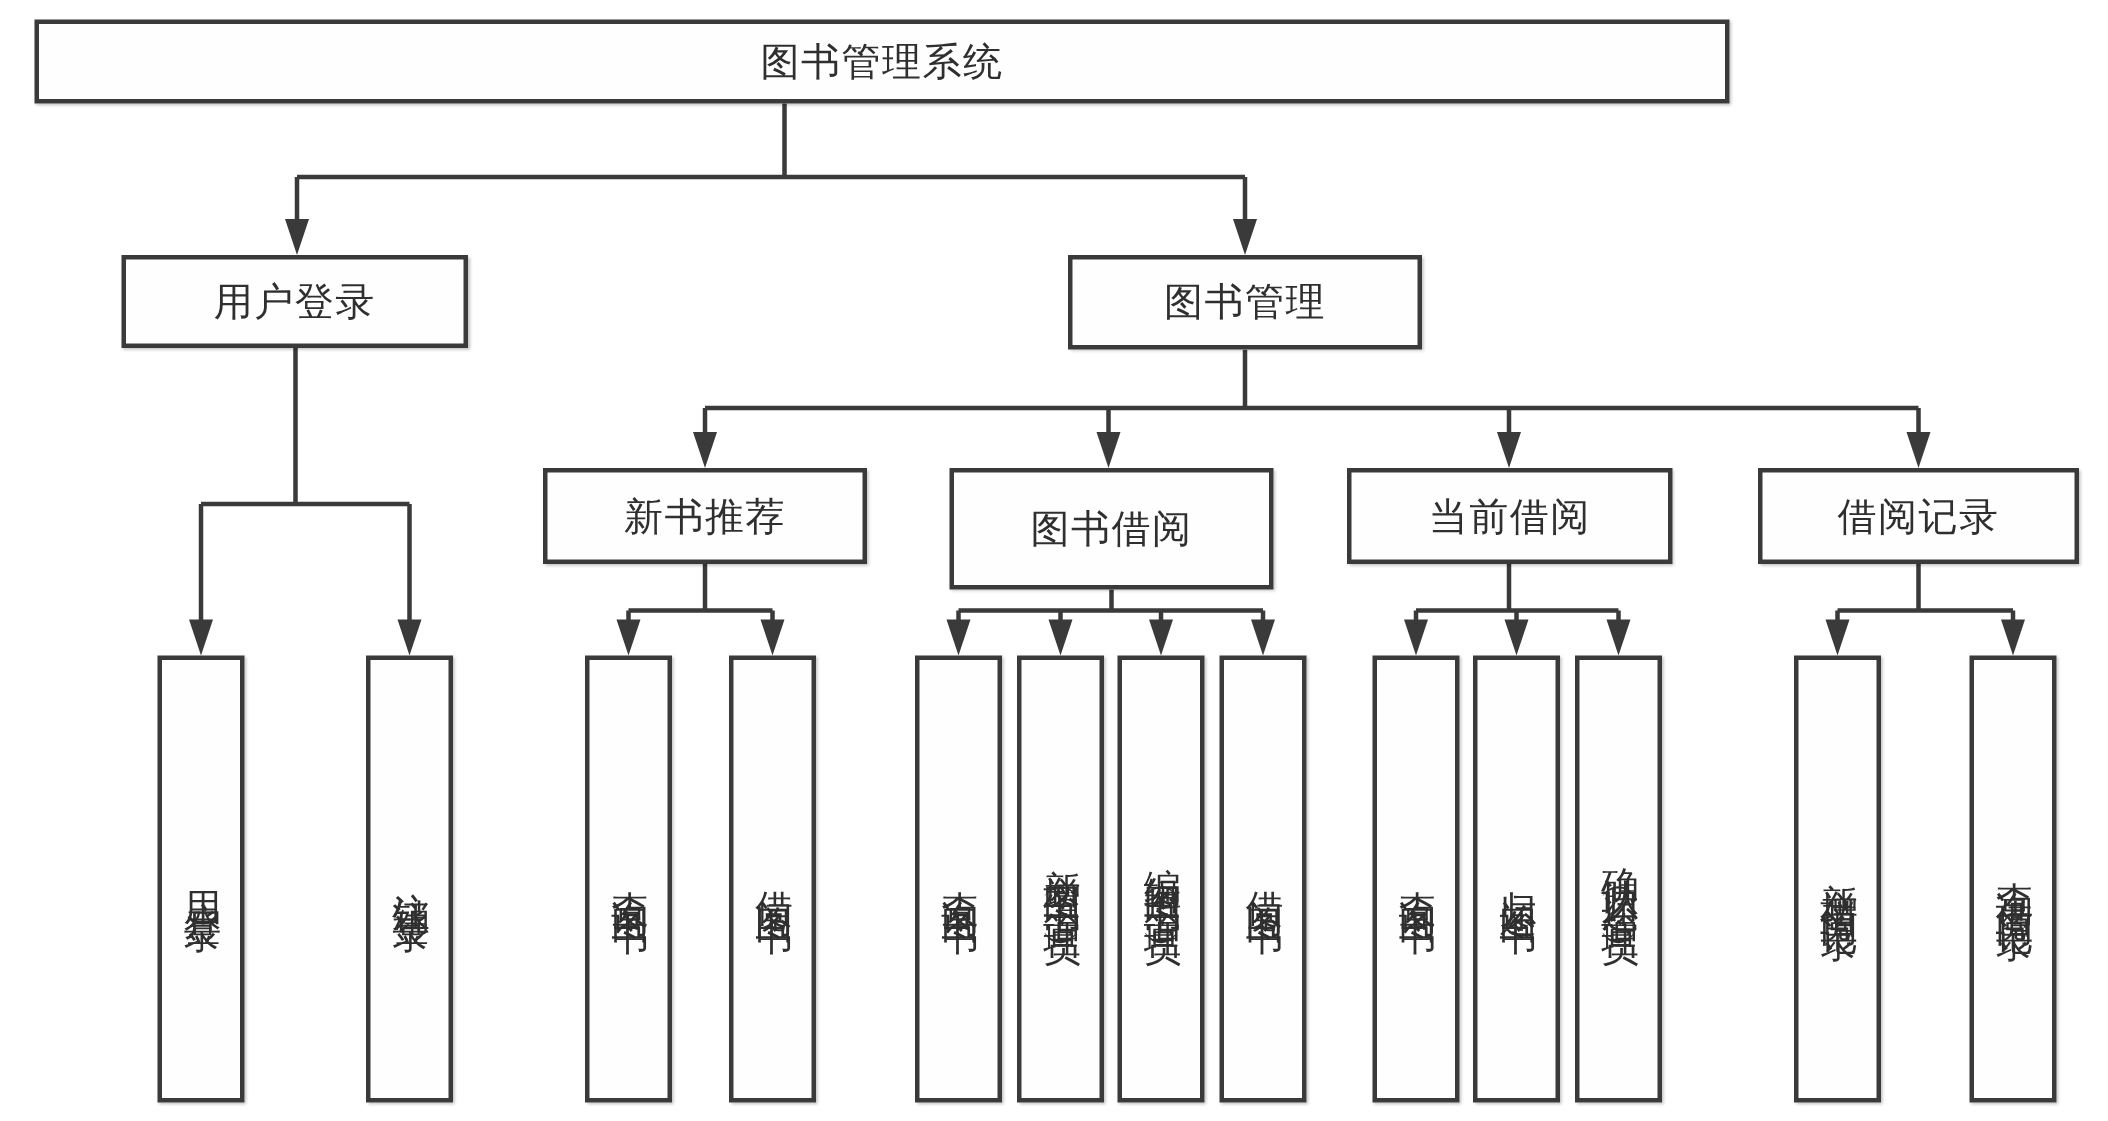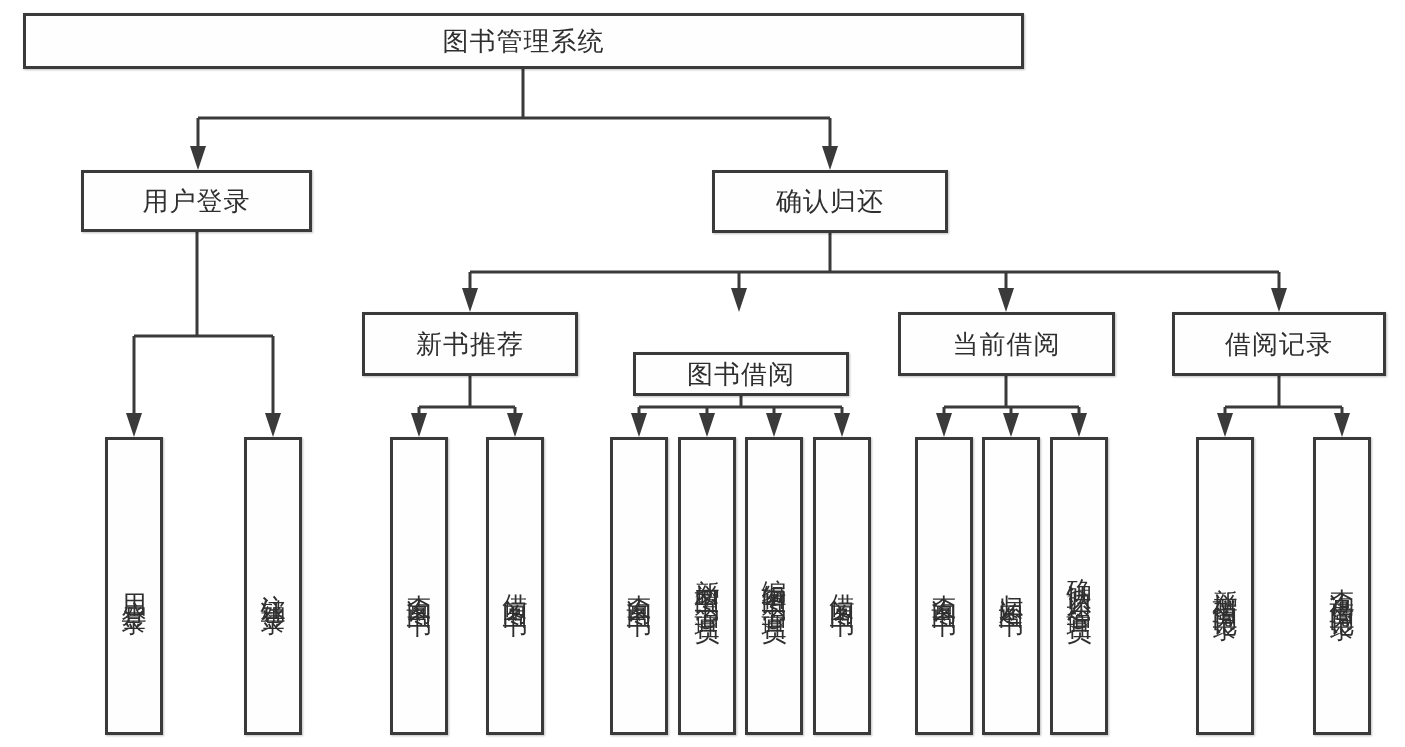--- a/index.html
+++ b/index.html
@@ -77,35 +77,35 @@
       <polygon points="766,413 782,413 774,437"></polygon>
       <polygon points="834,413 850,413 842,437"></polygon>
       <polygon points="936,413 952,413 944,437"></polygon>
       <polygon points="1003,413 1019,413 1011,437"></polygon>
       <polygon points="1071,413 1087,413 1079,437"></polygon>
       <polygon points="1217,413 1233,413 1225,437"></polygon>
       <polygon points="1334,413 1350,413 1342,437"></polygon>
     </g>
   </svg>
 
-  <div class="node hbox" style="left:23px;top:13px;width:1001px;height:56px;">
+  <div class="node hbox" style="left:23px;top:13px;width:1130px;height:56px;">
     <span>图书管理系统</span>
   </div>
 
   <div class="node hbox" style="left:81px;top:170px;width:231px;height:62px;">
     <span>用户登录</span>
   </div>
   <div class="node hbox" style="left:712px;top:170px;width:236px;height:63px;">
-    <span>确认归还</span>
+    <span>图书管理</span>
   </div>
 
   <div class="node hbox" style="left:362px;top:312px;width:216px;height:64px;align-items:center;">
     <span>新书推荐</span>
   </div>
-  <div class="node hbox" style="left:633px;top:312px;width:216px;height:44px;margin-top:40px;">
+  <div class="node hbox" style="left:633px;top:312px;width:216px;height:81px;">
     <span>图书借阅</span>
   </div>
   <div class="node hbox" style="left:898px;top:312px;width:217px;height:64px;">
     <span>当前借阅</span>
   </div>
   <div class="node hbox" style="left:1172px;top:312px;width:214px;height:64px;">
     <span>借阅记录</span>
   </div>
 
   <div class="node vbox" style="left:105px;">

